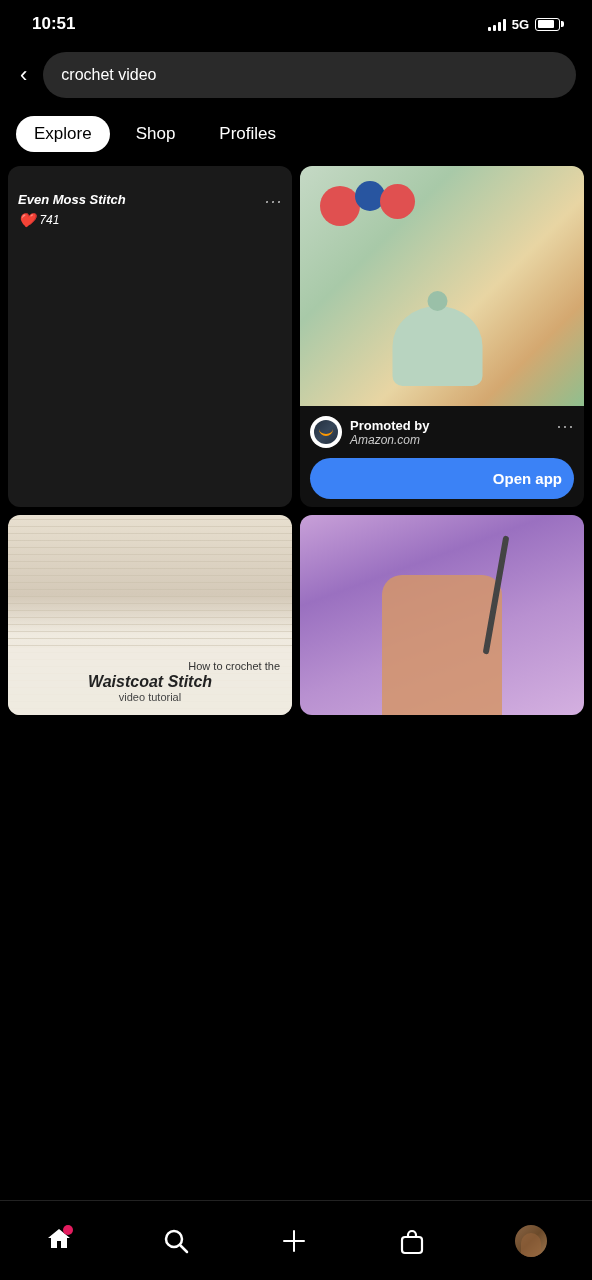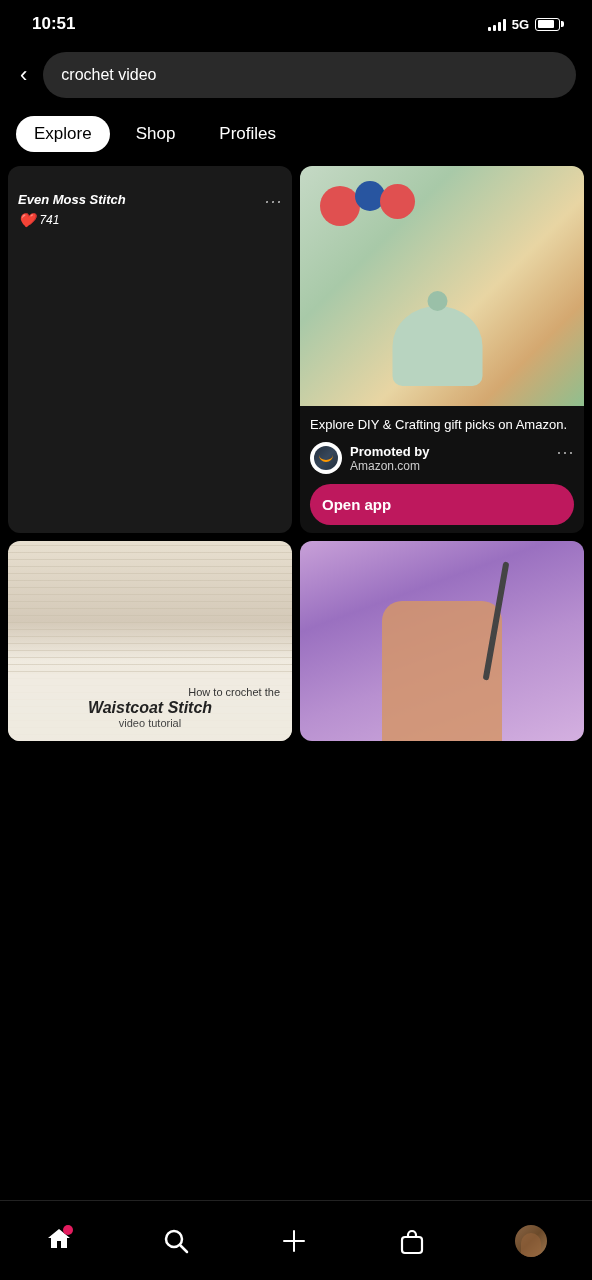--- a/index.html
+++ b/index.html
@@ -385,38 +385,39 @@
       flex: 1;
     }
     .promoted-by {
       font-size: 13px;
       font-weight: 600;
       color: #fff;
     }
     .promoted-source {
       font-size: 12px;
       color: #ccc;
+      font-style: italic;
     }
     .ad-more-dots {
       color: #aaa;
       font-size: 18px;
       cursor: pointer;
       align-self: flex-start;
     }
     .open-app-btn {
       width: 100%;
-      background: #be185d;
+      background: #3b82f6;
       color: #fff;
       border: none;
       border-radius: 25px;
       padding: 12px;
       font-size: 15px;
       font-weight: 600;
       cursor: pointer;
-      text-align: left;
+      text-align: right;
     }
 
     
     .card-bottom-left {
       border-radius: 12px;
       overflow: hidden;
       background: #1a1a1a;
     }
 
     .waistcoat-image {
@@ -611,21 +612,20 @@
   </div>
 
   <div class="pin-card card-right-top">
     <div class="amazon-image-placeholder">
       <div class="yarn-ball"></div>
       <div class="yarn-ball2"></div>
       <div class="yarn-ball3"></div>
       <div class="hat-shape"></div>
     </div>
     <div class="ad-info">
-      <div class="ad-title">Explore DIY &amp; Crafting gift picks on Amazon.</div>
       <div class="ad-source">
         <div class="amazon-logo-circle">
           <div class="amazon-logo-inner">
             <div class="amazon-smile"></div>
           </div>
         </div>
         <div class="ad-source-text">
           <div class="promoted-by">Promoted by</div>
           <div class="promoted-source">Amazon.com</div>
         </div>

